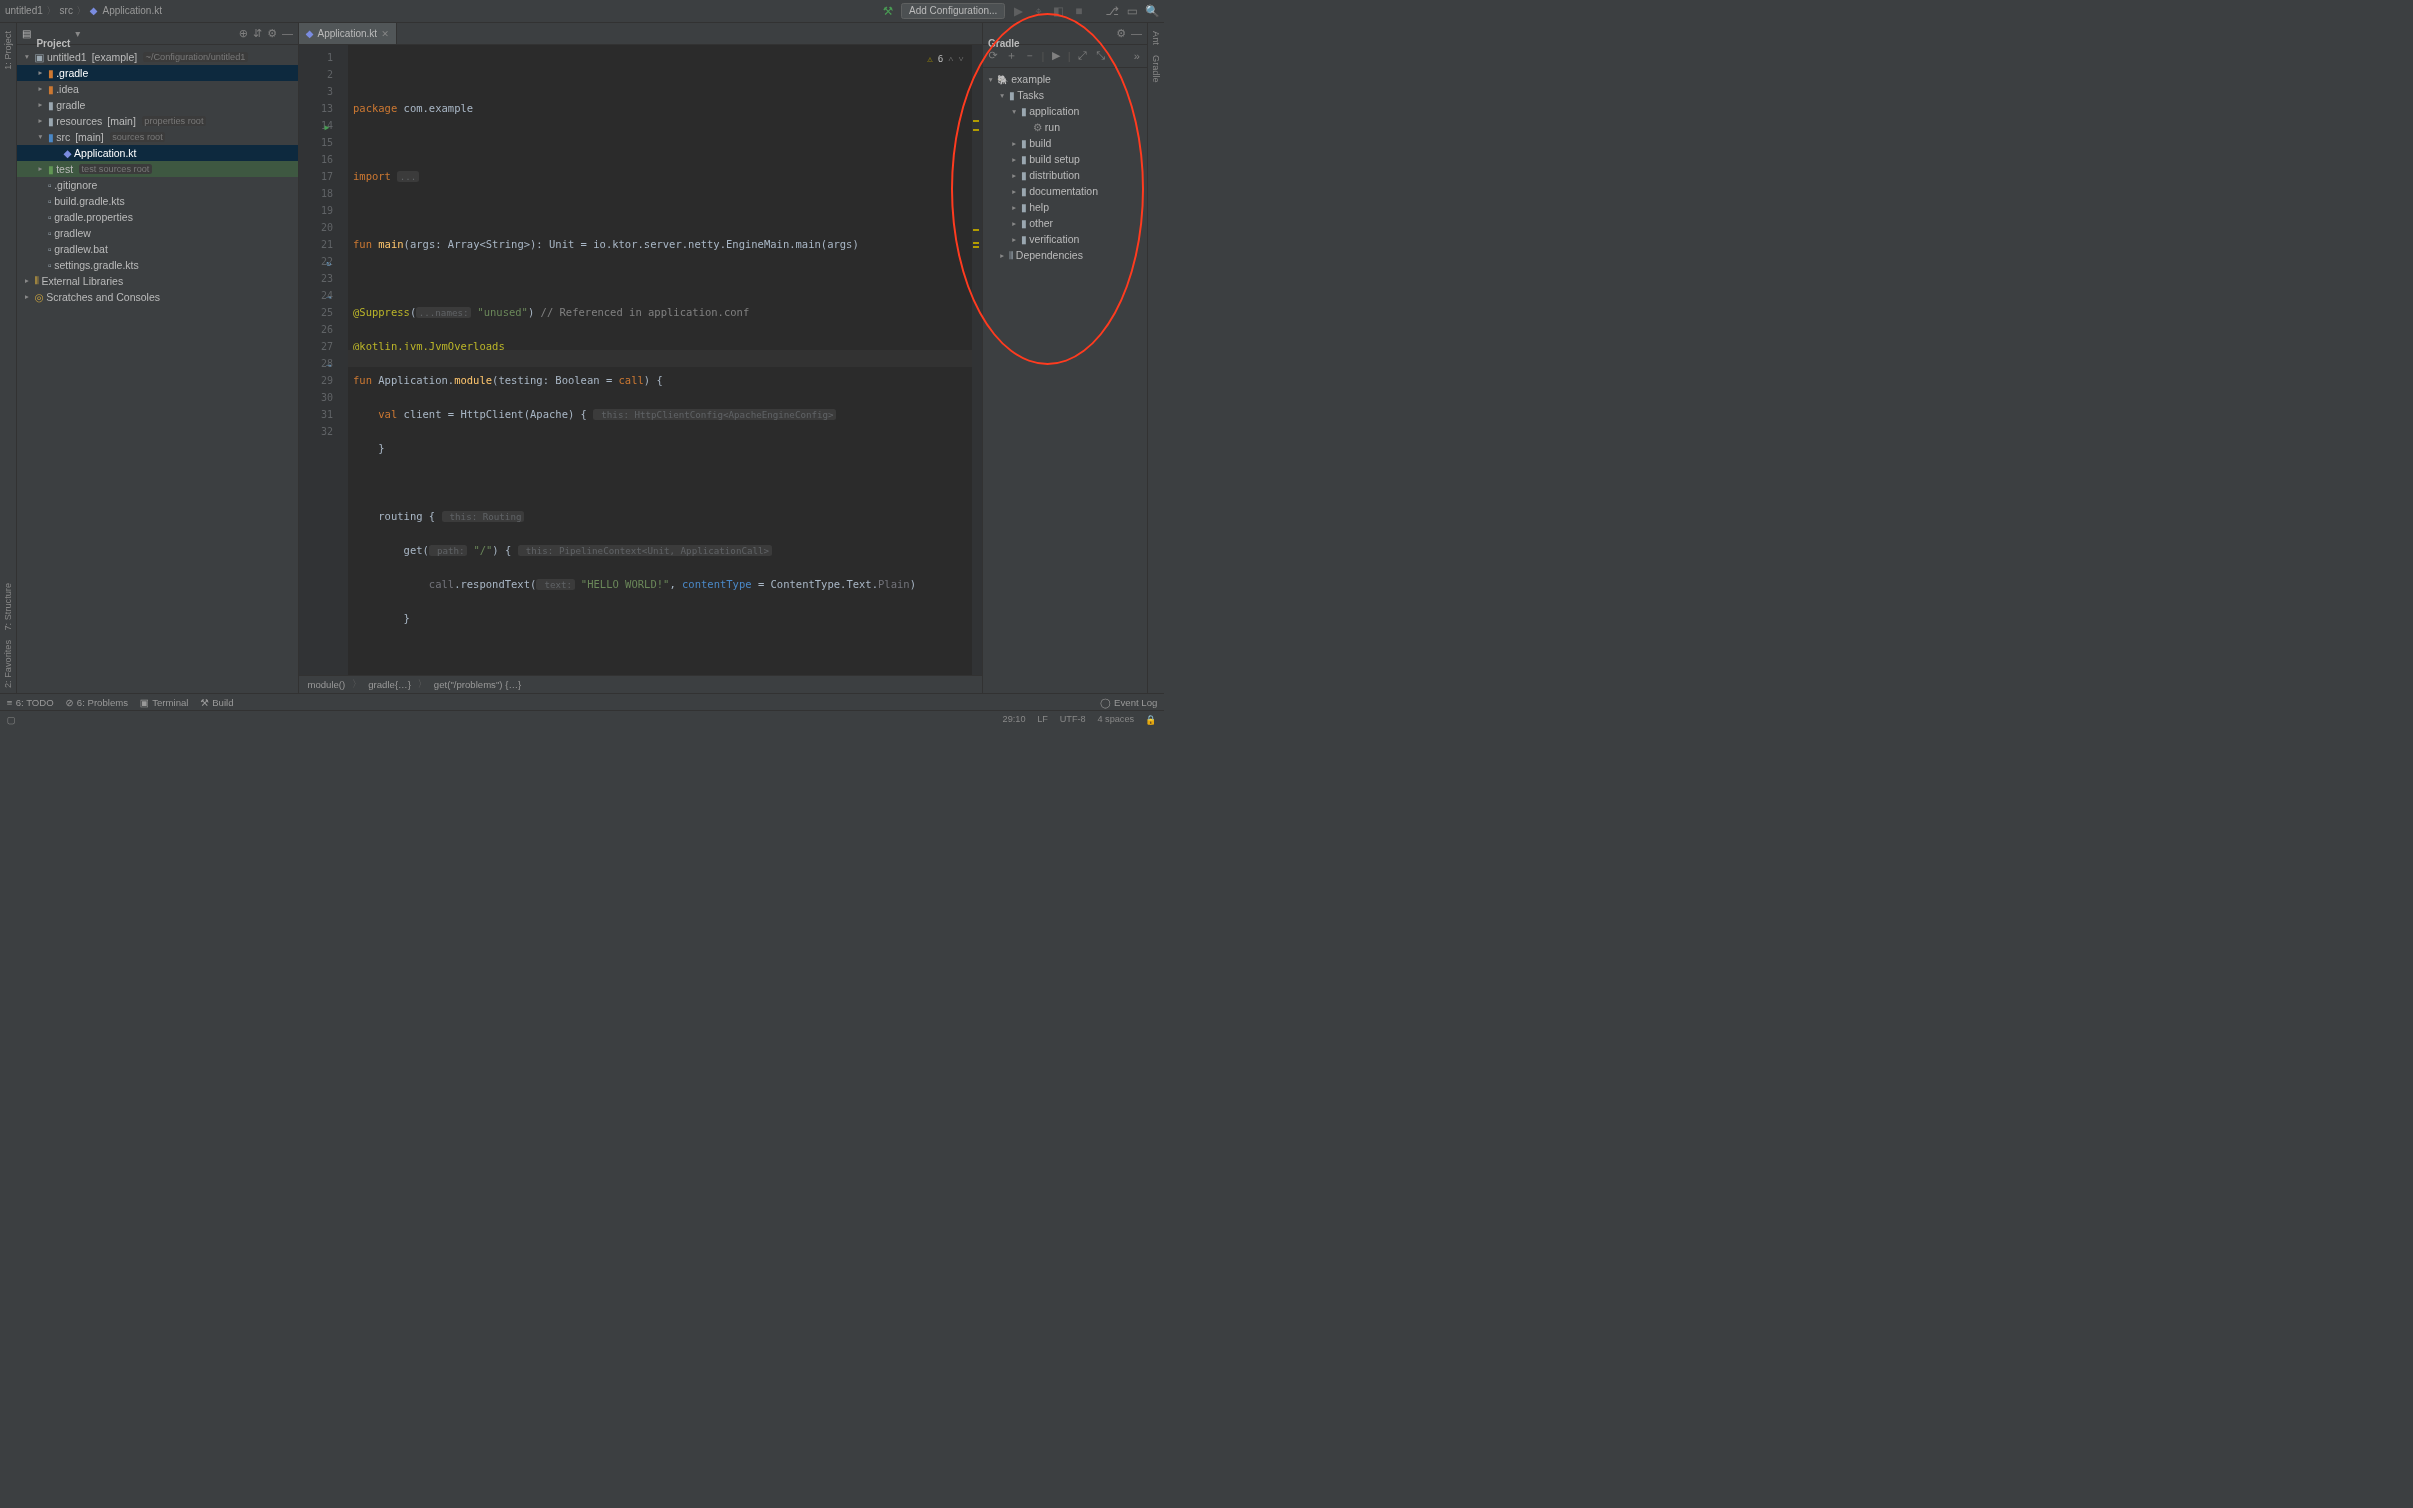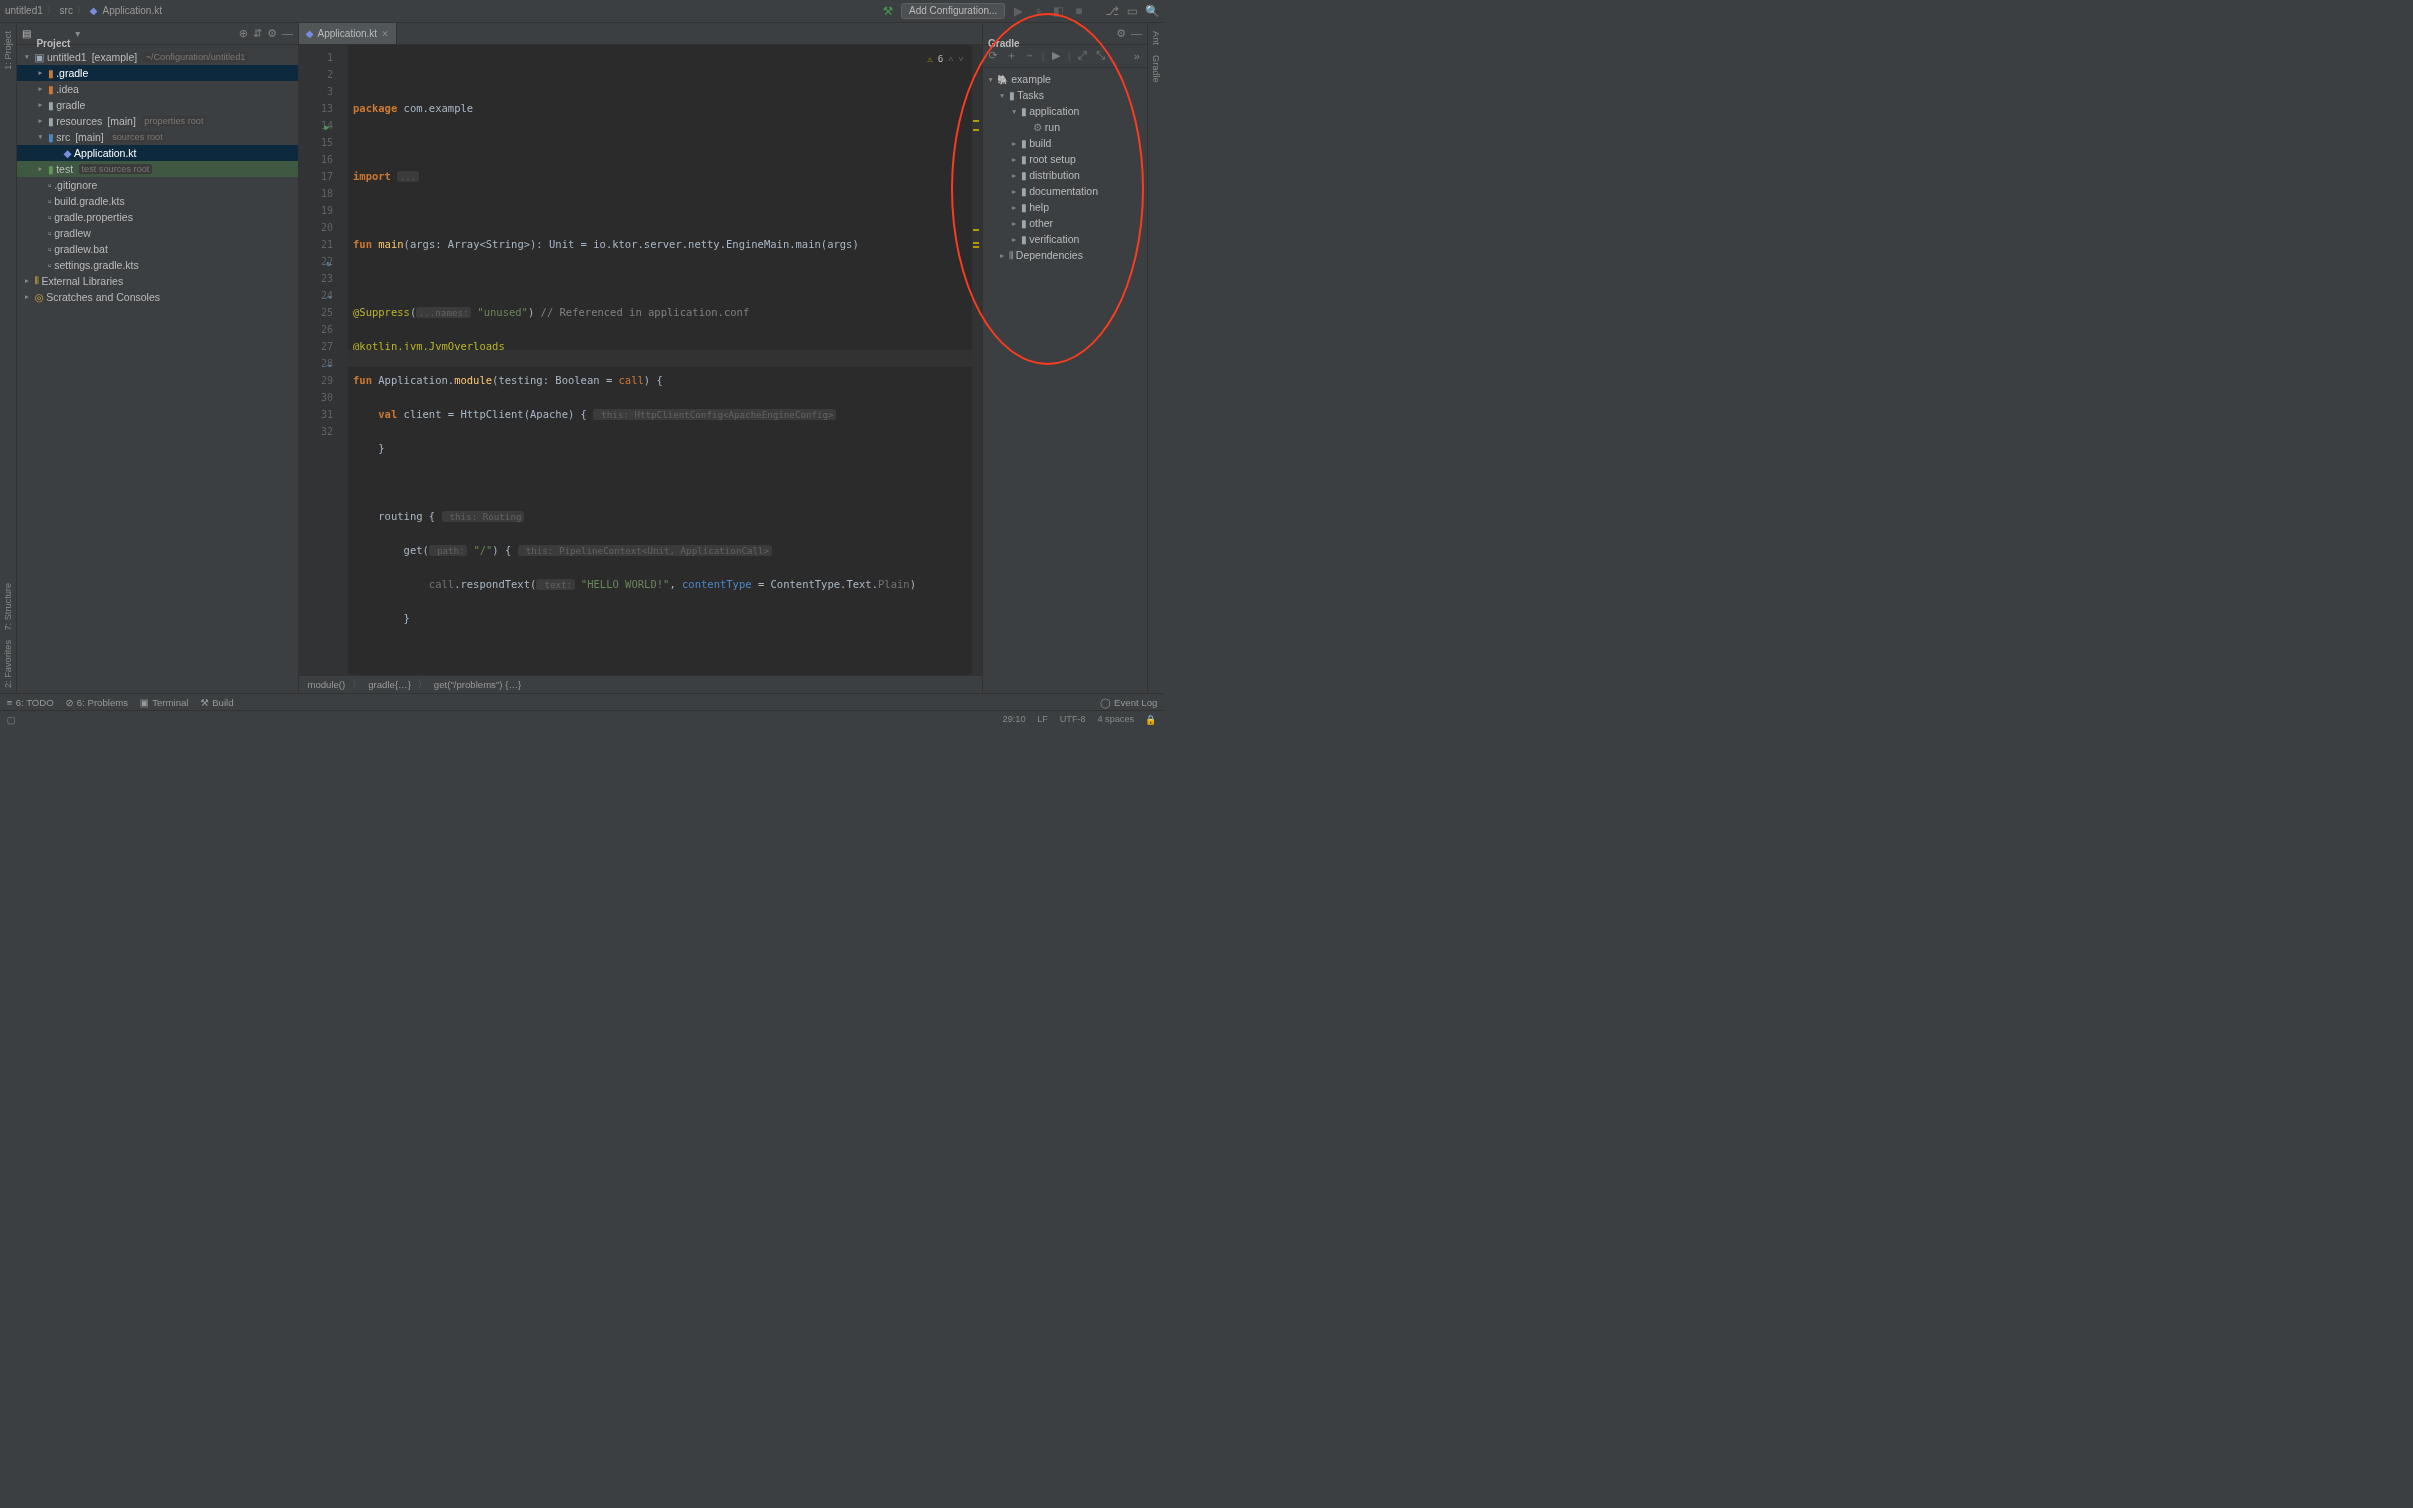--- a/index.html
+++ b/index.html
@@ -98,21 +98,21 @@
   .gutter .run-icon { position:absolute; right:3.4px; color:#499c54; font-size:8.4px;}
   .gutter .override-icon { position:absolute; right:1.7px; color:#6897bb; font-size:8.4px;}
   .code {
     flex:1; font-family:Menlo,Consolas,monospace; font-size:10.5px;
     padding:3.4px 0 3.4px 5px; line-height:17px; white-space:pre; color:#a9b7c6;
     position:relative; overflow:hidden;
   }
   .code .cur-line {
     position:absolute; left:0; right:0; height:17px; background:#323232;
   }
-  .kw { color:#cc7832;font-weight:bold; } .fn{color:#ffc66d;} .str{color:#6a8759;}
+  .kw { color:#cc7832; } .fn{color:#ffc66d;} .str{color:#6a8759;}
   .com{color:#808080;} .ann{color:#bbb529;} .param{color:#72737a; }
   .named{color:#4a88c7;} .bool{color:#cc7832;}
   .hint{color:#606366; background:#3b3b3b; padding:0 2.5px; border-radius:2.5px; font-size:9.2px;}
   .problems-badge {
     position:absolute; top:5px; right:8.4px; display:flex; align-items:center; gap:5px;
     font-size:9.2px; color:#bbb; background:#2b2b2b;
   }
   .problems-badge .warn{ color:#b39c00;}
   .problems-badge .chev{ color:#888; cursor:pointer;}
   .editor-crumbs {
@@ -425,21 +425,21 @@
         <span>run</span>
       </div>
       <div class="g-row gi-2">
         <span class="arrow">▸</span>
         <span class="fold">▮</span>
         <span>build</span>
       </div>
       <div class="g-row gi-2">
         <span class="arrow">▸</span>
         <span class="fold">▮</span>
-        <span>root setup</span>
+        <span>build setup</span>
       </div>
       <div class="g-row gi-2">
         <span class="arrow">▸</span>
         <span class="fold">▮</span>
         <span>distribution</span>
       </div>
       <div class="g-row gi-2">
         <span class="arrow">▸</span>
         <span class="fold">▮</span>
         <span>documentation</span>

